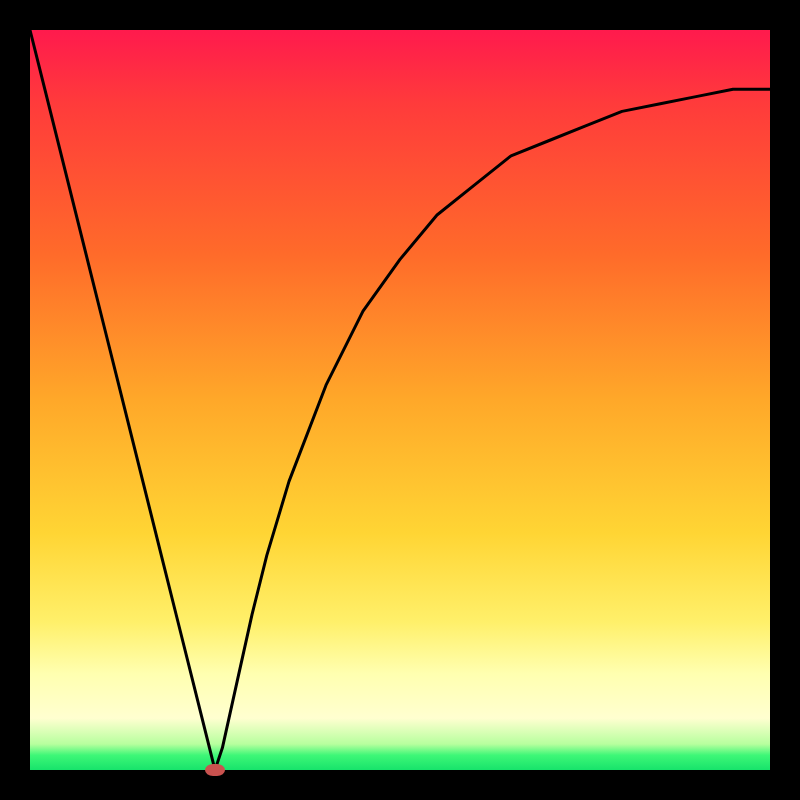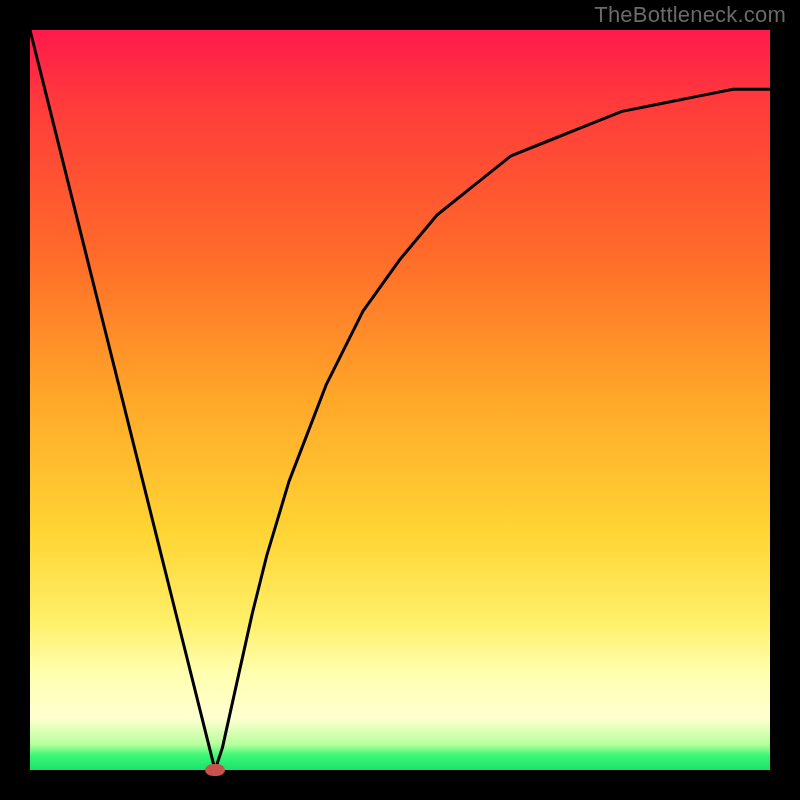--- a/index.html
+++ b/index.html
@@ -64,21 +64,20 @@
     border-radius: 8px / 6px;
     background: #c9524f;
     transform: translate(-50%, -50%);
   }
 </style>
 </head>
 <body>
 
 <div class="frame">
 
-  <div class="watermark">TheBottleneck.com</div>
 
   <div class="plot">
 
     <svg class="curve" viewBox="0 0 740 740" preserveAspectRatio="none">
       <path fill="none" stroke="#000000" stroke-width="3" stroke-linejoin="round" stroke-linecap="round" d="M0.0 0.0 L14.8 59.2 L29.6 118.4 L44.4 177.6 L59.2 236.8 L74.0 296.0 L88.8 355.2 L103.6 414.4 L118.4 473.6 L133.2 532.8 L148.0 592.0 L162.8 651.2 L177.6 710.4 L185.0 740.0 L192.4 717.8 L207.2 651.2 L222.0 584.6 L236.8 525.4 L259.0 451.4 L296.0 355.2 L333.0 281.2 L370.0 229.4 L407.0 185.0 L444.0 155.4 L481.0 125.8 L518.0 111.0 L555.0 96.2 L592.0 81.4 L629.0 74.0 L666.0 66.6 L703.0 59.2 L740.0 59.2"></path>
     </svg>
 
     <div class="marker" style="left: 185px; top: 740px; background: rgb(201, 82, 79);"></div>
 
   </div>

